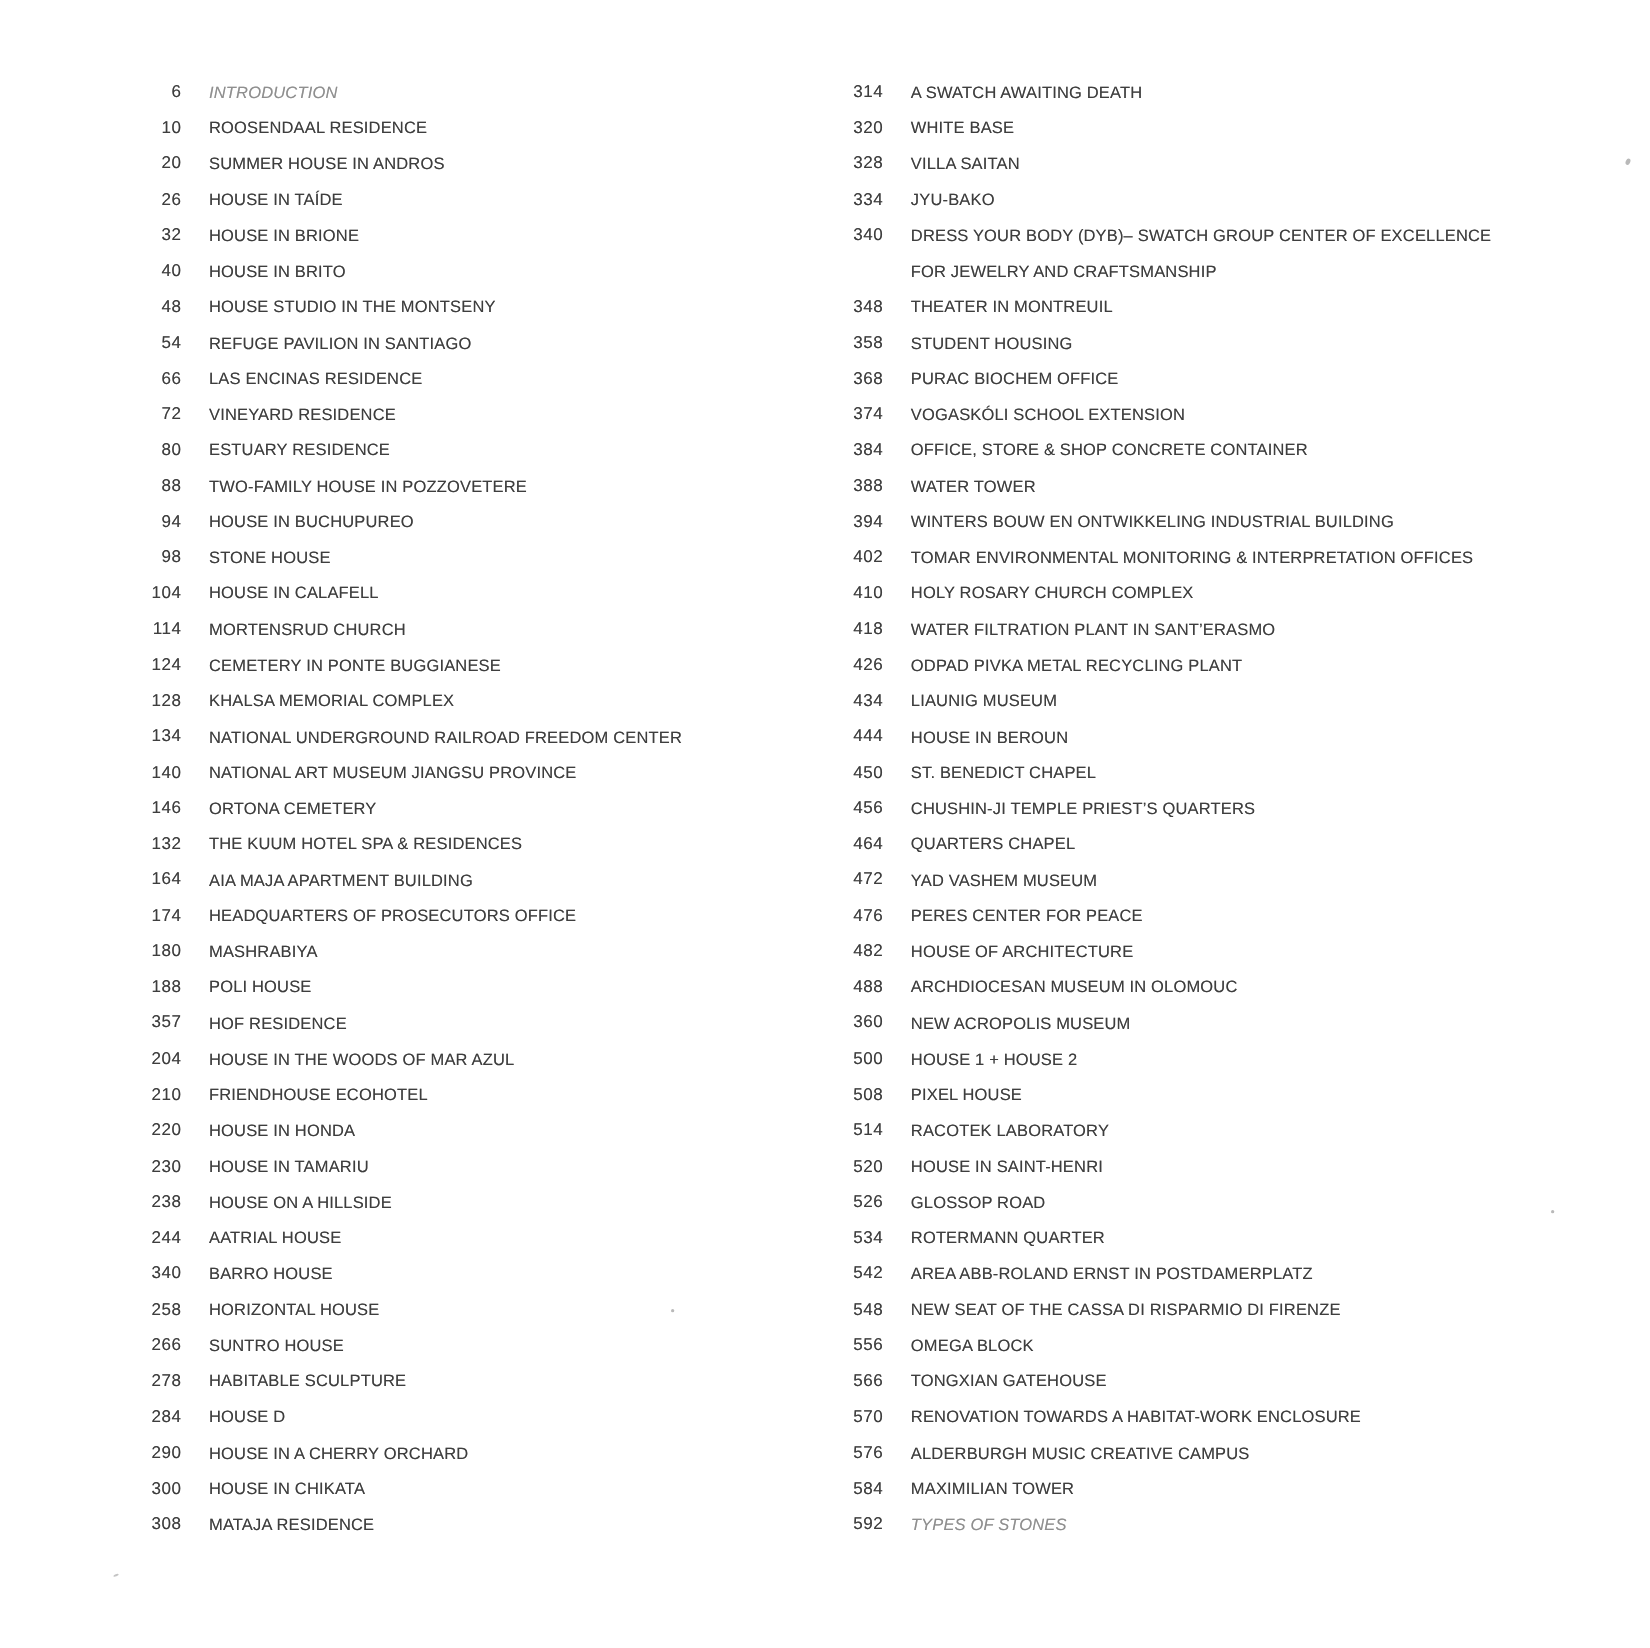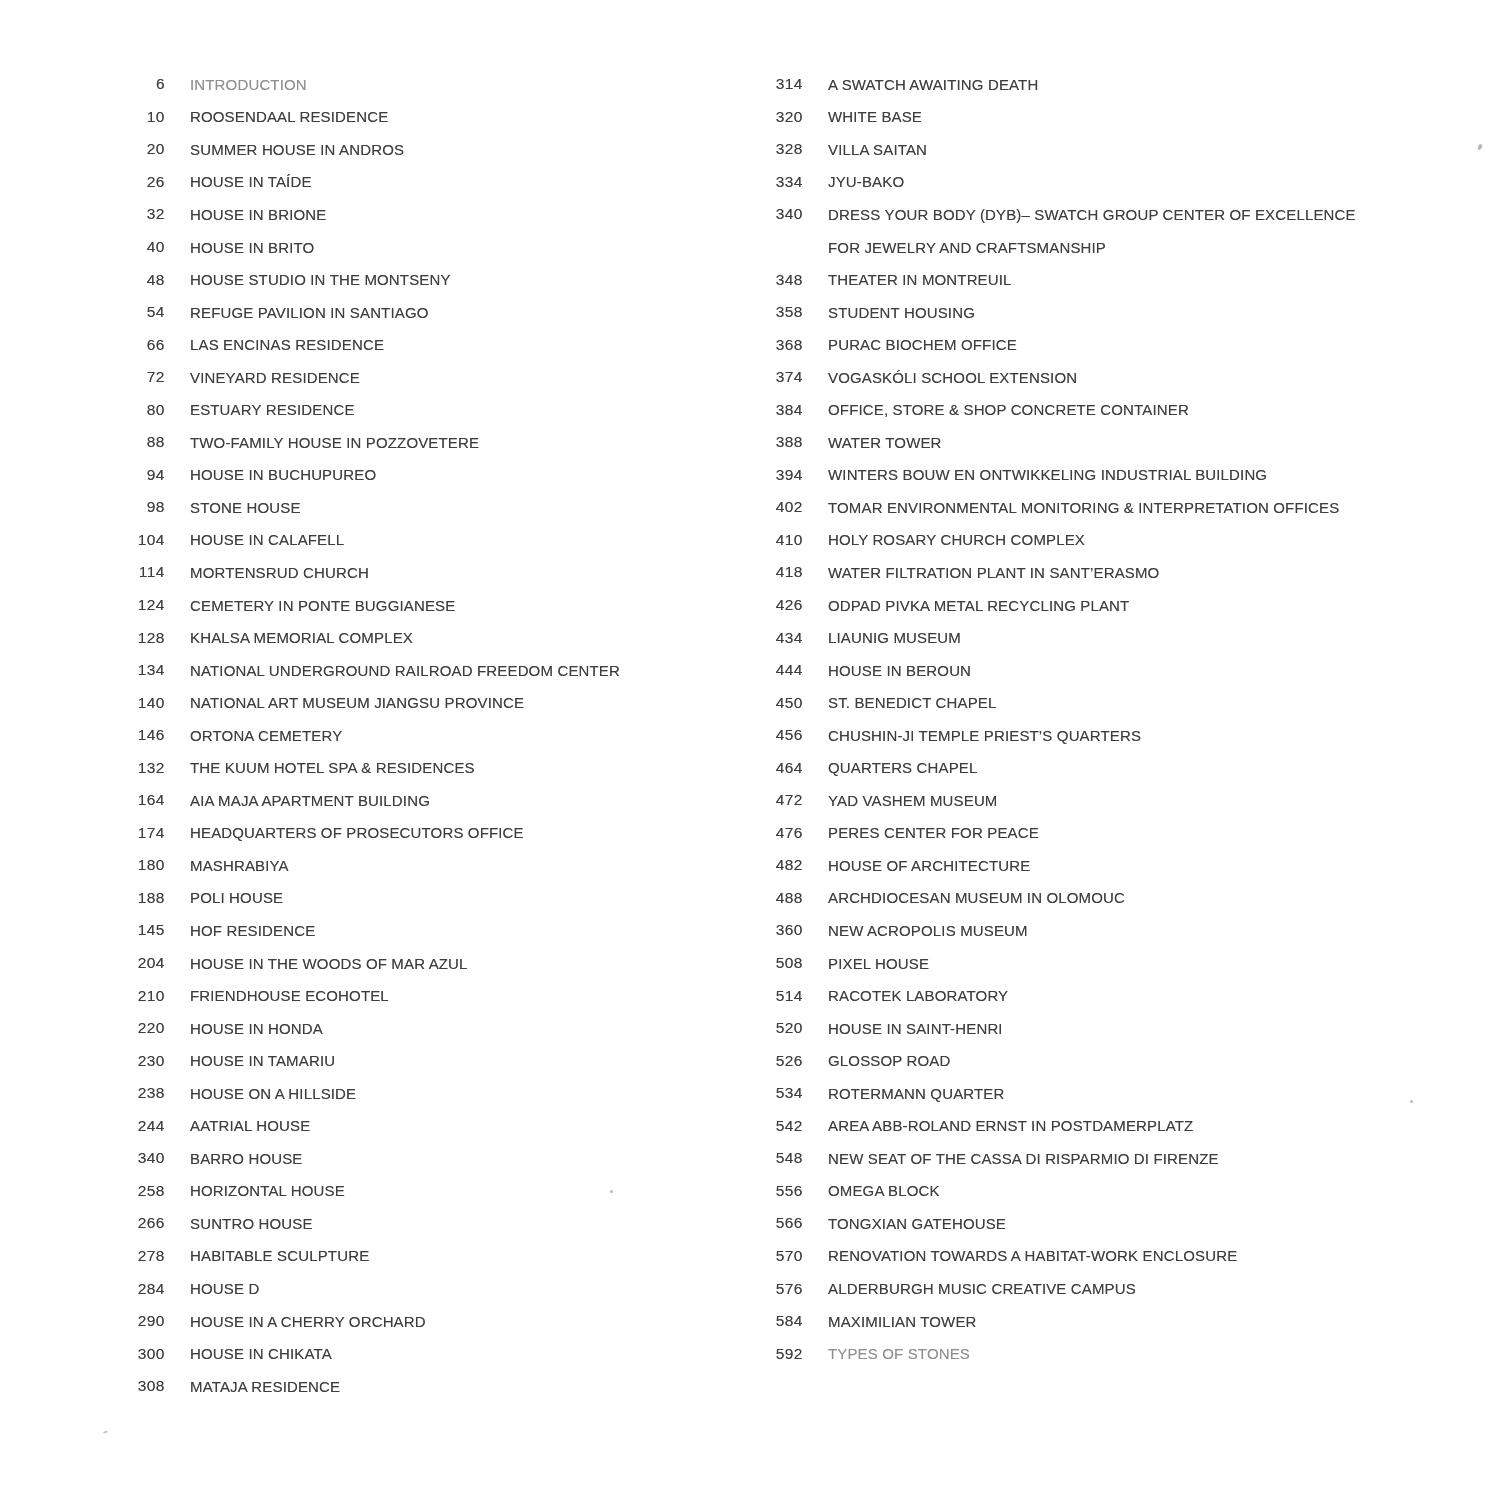--- a/index.html
+++ b/index.html
@@ -44,20 +44,21 @@
     margin-left: 25px;
     font-size: 15px;
     letter-spacing: 0.15px;
     color: var(--text-color, #3e3e3e);
     white-space: nowrap;
     text-shadow: 0 0 0.5px rgba(60,60,60,0.55);
   }
   .entry-title.muted {
     color: var(--muted-color, #8f8f8f);
     text-shadow: 0 0 0.5px rgba(140,140,140,0.5);
+    font-style: italic;
   }
   
   .speck {
     position: absolute;
     background: #b9b9b9;
     border-radius: 50%;
   }
   .speck.s1 { left: 1478px; top: 144px; width: 4px; height: 6px; transform: rotate(25deg); }
   .speck.s2 { left: 610px;  top: 1190px; width: 3px; height: 3px; }
   .speck.s3 { left: 1410px; top: 1100px; width: 3px; height: 3px; }
@@ -192,21 +193,21 @@
     <span class="page-number">180</span>
     <span class="entry-title">MASHRABIYA</span>
   </div>
 
   <div class="toc-row">
     <span class="page-number">188</span>
     <span class="entry-title">POLI HOUSE</span>
   </div>
 
   <div class="toc-row">
-    <span class="page-number">145</span>
+    <span class="page-number">357</span>
     <span class="entry-title">HOF RESIDENCE</span>
   </div>
 
   <div class="toc-row">
     <span class="page-number">204</span>
     <span class="entry-title">HOUSE IN THE WOODS OF MAR AZUL</span>
   </div>
 
   <div class="toc-row">
     <span class="page-number">210</span>
@@ -402,20 +403,24 @@
   <div class="toc-row">
     <span class="page-number">488</span>
     <span class="entry-title">ARCHDIOCESAN MUSEUM IN OLOMOUC</span>
   </div>
 
   <div class="toc-row">
     <span class="page-number">360</span>
     <span class="entry-title">NEW ACROPOLIS MUSEUM</span>
   </div>
 
+  <div class="toc-row">
+    <span class="page-number">500</span>
+    <span class="entry-title">HOUSE 1 + HOUSE 2</span>
+  </div>
 
   <div class="toc-row">
     <span class="page-number">508</span>
     <span class="entry-title">PIXEL HOUSE</span>
   </div>
 
   <div class="toc-row">
     <span class="page-number">514</span>
     <span class="entry-title">RACOTEK LABORATORY</span>
   </div>

